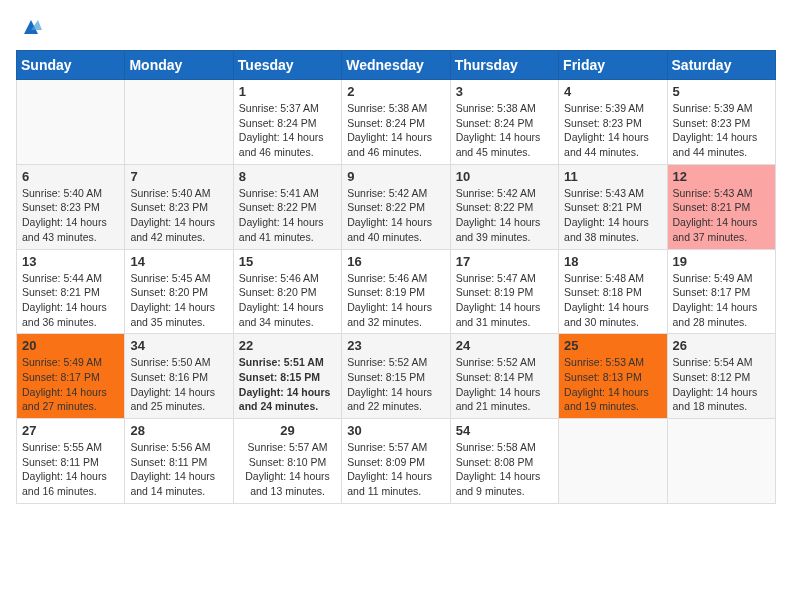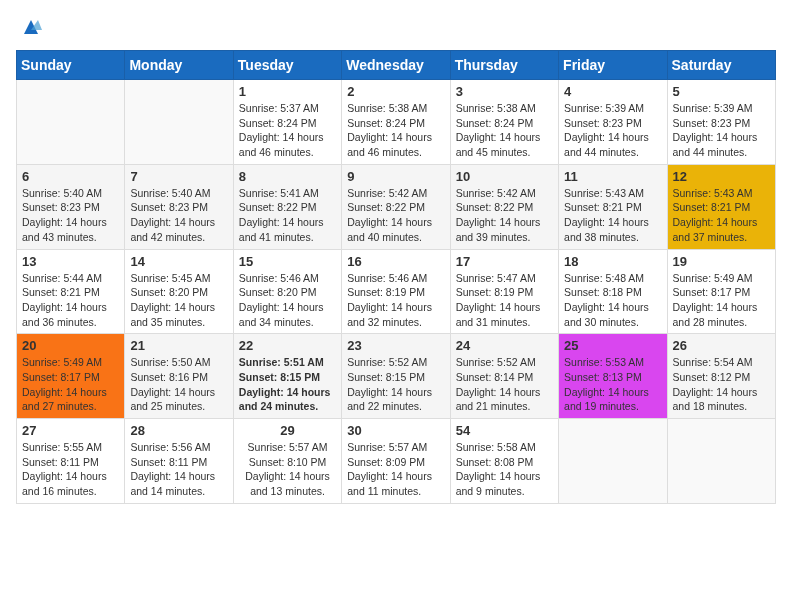--- a/index.html
+++ b/index.html
@@ -191,21 +191,21 @@
           <div class="day-info" style="white-space: pre-line;">Sunrise: 5:42 AM
 Sunset: 8:22 PM
 Daylight: 14 hours and 39 minutes.</div>
         </td>
         <td style="background: rgb(245, 245, 245);">
           <span class="day-number">11</span>
           <div class="day-info" style="white-space: pre-line;">Sunrise: 5:43 AM
 Sunset: 8:21 PM
 Daylight: 14 hours and 38 minutes.</div>
         </td>
-        <td style="background: #eab308;">
+        <td style="background: #fca5a5;">
           <span class="day-number">12</span>
           <div class="day-info" style="white-space: pre-line;">Sunrise: 5:43 AM
 Sunset: 8:21 PM
 Daylight: 14 hours and 37 minutes.</div>
         </td>
       </tr>
       <tr>
         <td style="background: rgb(255, 255, 255);">
           <span class="day-number">13</span>
           <div class="day-info" style="white-space: pre-line;">Sunrise: 5:44 AM
@@ -250,21 +250,21 @@
         </td>
       </tr>
       <tr>
         <td style="background: #f97316;">
           <span class="day-number">20</span>
           <div class="day-info" style="white-space: pre-line;">Sunrise: 5:49 AM
 Sunset: 8:17 PM
 Daylight: 14 hours and 27 minutes.</div>
         </td>
         <td style="background: rgb(245, 245, 245);">
-          <span class="day-number">21</span>
+          <span class="day-number">34</span>
           <div class="day-info" style="white-space: pre-line;">Sunrise: 5:50 AM
 Sunset: 8:16 PM
 Daylight: 14 hours and 25 minutes.</div>
         </td>
         <td style="background: rgb(245, 245, 245);">
           <span class="day-number">22</span>
           <div class="day-info" style="white-space: pre-line; font-weight: bold;">Sunrise: 5:51 AM
 Sunset: 8:15 PM
 Daylight: 14 hours and 24 minutes.</div>
         </td>
@@ -273,21 +273,21 @@
           <div class="day-info" style="white-space: pre-line;">Sunrise: 5:52 AM
 Sunset: 8:15 PM
 Daylight: 14 hours and 22 minutes.</div>
         </td>
         <td style="background: rgb(245, 245, 245);">
           <span class="day-number">24</span>
           <div class="day-info" style="white-space: pre-line;">Sunrise: 5:52 AM
 Sunset: 8:14 PM
 Daylight: 14 hours and 21 minutes.</div>
         </td>
-        <td style="background: #d946ef;">
+        <td style="background: #f97316;">
           <span class="day-number">25</span>
           <div class="day-info" style="white-space: pre-line;">Sunrise: 5:53 AM
 Sunset: 8:13 PM
 Daylight: 14 hours and 19 minutes.</div>
         </td>
         <td style="background: rgb(245, 245, 245);">
           <span class="day-number">26</span>
           <div class="day-info" style="white-space: pre-line;">Sunrise: 5:54 AM
 Sunset: 8:12 PM
 Daylight: 14 hours and 18 minutes.</div>

